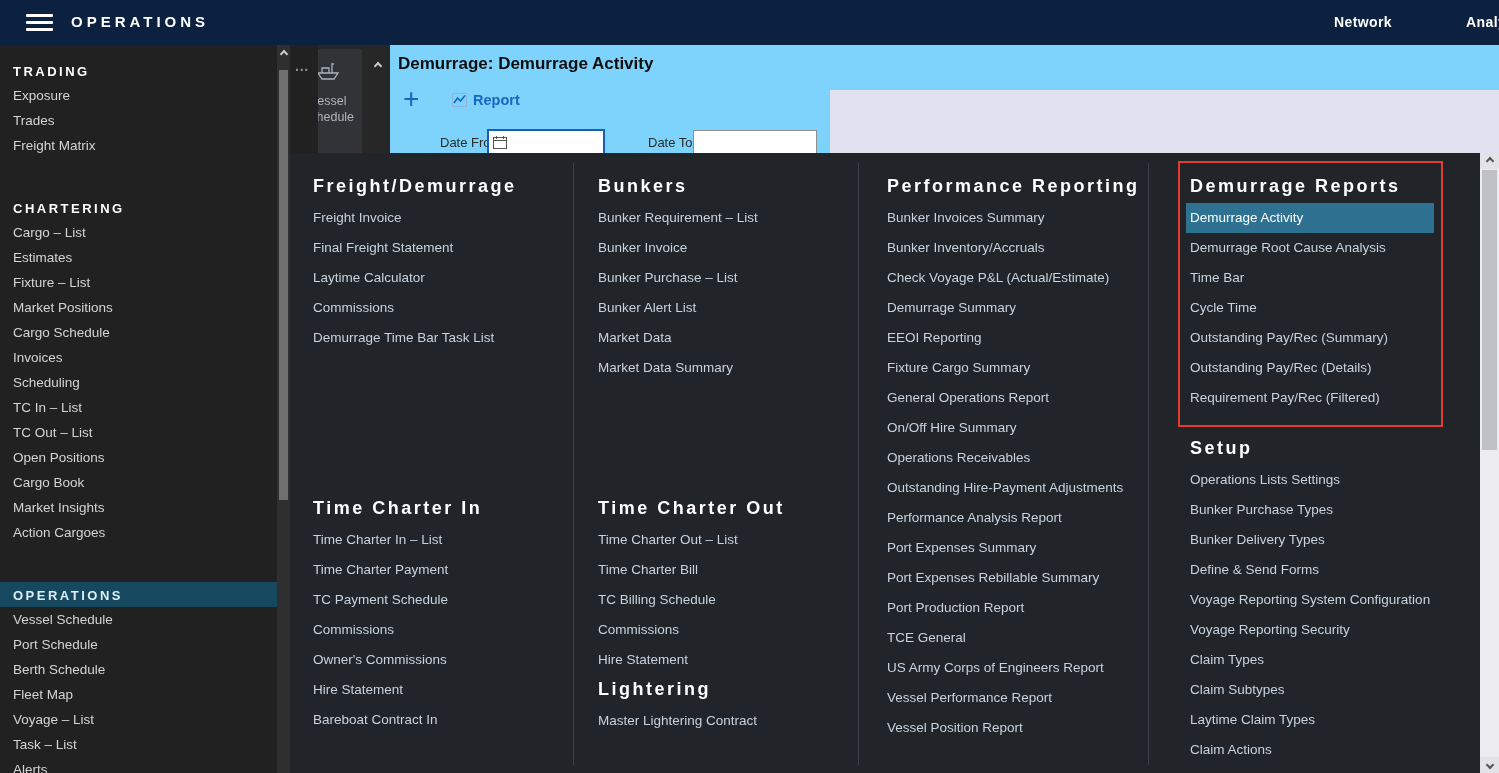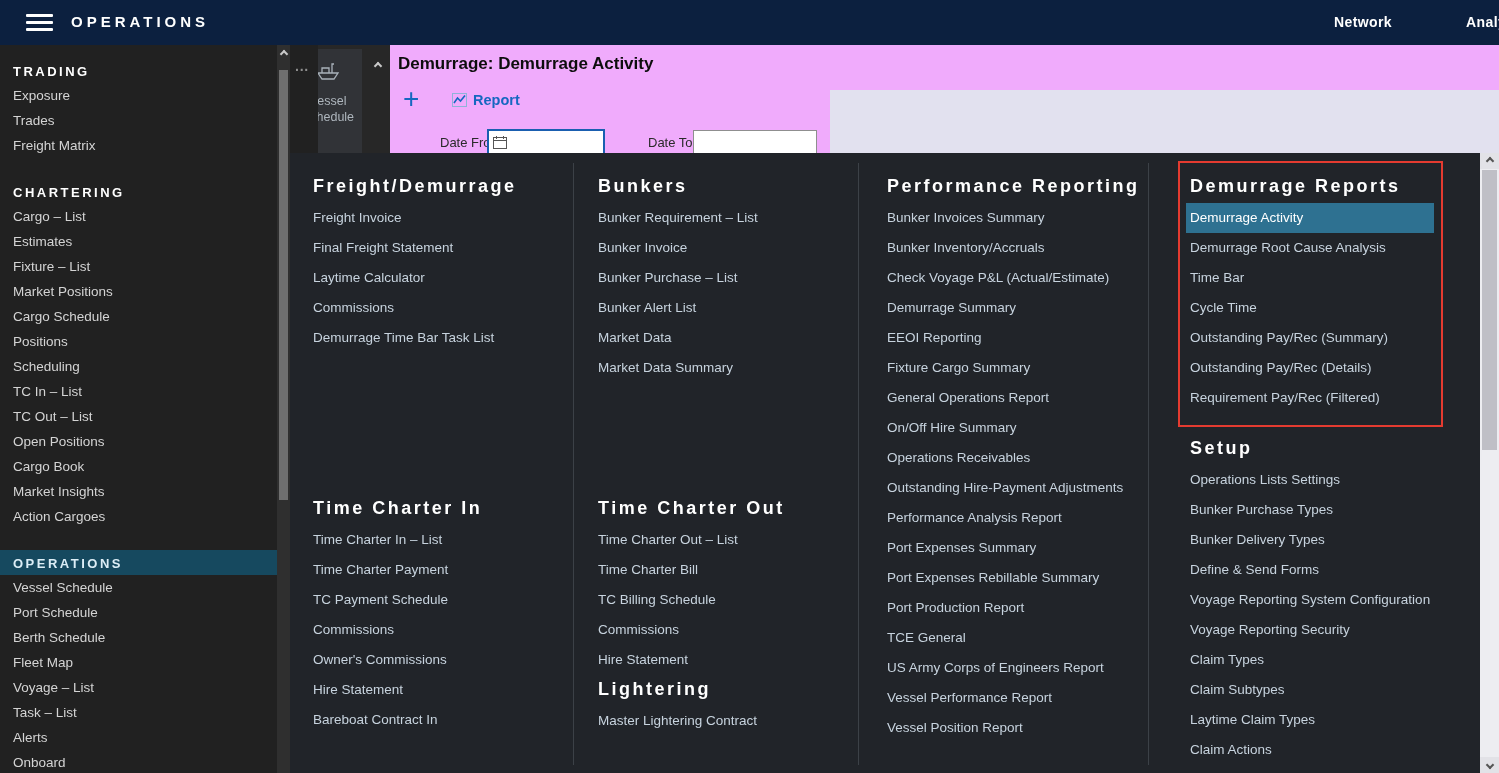--- a/index.html
+++ b/index.html
@@ -12,21 +12,21 @@
   #hamburger { position:absolute; left:26px; top:14px; width:27px; height:17px; cursor:pointer; }
   #hamburger span { display:block; height:3px; background:#fff; margin-bottom:4px; border-radius:1px; }
   #topbar-title { position:absolute; left:71px; top:13px; color:#fff; font-size:15px;
                   font-weight:bold; letter-spacing:4px; }
   .topnav { position:absolute; top:14px; color:#fff; font-size:14px; font-weight:bold;
             letter-spacing:0.4px; cursor:pointer; white-space:nowrap; }
 
   
   #sidebar { position:absolute; left:0; top:45px; width:318px; height:728px;
              background:#212121; z-index:2; overflow:hidden; padding-top:13px; }
-  .sb-section { margin-top:21px; }
+  .sb-section { margin-top:37px; }
   .sb-section:first-child { margin-top:0; }
   .sb-header { position:relative; height:25px; line-height:25px; padding-left:13px; }
   .sb-header-label { color:#fff; font-size:13px; font-weight:bold; letter-spacing:2.5px; }
   .sb-more { position:absolute; right:9px; top:0; color:#8f8f8f; font-weight:bold;
              font-size:14px; cursor:pointer; line-height:25px; }
   .sb-header.selected { background:#16495f; }
   .sb-header.selected .sb-header-label { color:#dcedf6; }
   .sb-more.boxed { background:#2176c7; color:#fff; border-radius:3px; height:17px;
                    line-height:16px; top:4px; right:5px; padding:0 4px; font-size:12px; }
   .sb-item { height:25px; line-height:25px; padding-left:13px; color:#d4d4d4;
@@ -48,21 +48,21 @@
   
   #tabstrip { position:absolute; left:290px; top:45px; width:100px; height:728px;
               background:#272727; z-index:1; }
   #vessel-tab { position:absolute; left:4px; top:4px; width:68px; height:104px;
                 background:#313337; text-align:center; padding-top:12px; cursor:pointer; }
   #vessel-tab .tab-label { color:#aeb6bd; font-size:12.5px; line-height:16px; margin-top:8px; }
   #tab-scroll-up { position:absolute; right:9px; top:10px; cursor:pointer; }
 
   
   #content { position:absolute; left:390px; top:45px; width:1109px; height:110px;
-             background:#f0abfc; z-index:1; }
+             background:#7dd3fc; z-index:1; }
   #page-title { position:absolute; left:8px; top:9px; font-size:17px; font-weight:bold; color:#0d0d0d; }
   #params-bg { position:absolute; left:440px; top:45px; right:0; bottom:0; background:#e2e1ef; }
   #plus-btn { position:absolute; left:13px; top:40px; color:#1667c0; font-size:28px;
               font-weight:300; line-height:28px; cursor:pointer; }
   #report-btn { position:absolute; left:62px; top:47px; color:#1667c0; font-size:14.5px;
                 font-weight:bold; cursor:pointer; display:flex; align-items:center; gap:6px; }
   .field-label { position:absolute; font-size:13px; color:#2a2a2a; }
   #datefrom-field { position:absolute; left:97px; top:84px; width:118px; height:26px;
                     border:2px solid #1a5fb0; background:#fff; cursor:text; }
   #datefrom-field svg { position:absolute; left:4px; top:5px; }
@@ -123,21 +123,21 @@
     <div class="sb-header">
       <span class="sb-header-label">CHARTERING</span>
       <span class="sb-more">···</span>
     </div>
     <div>
         <div class="sb-item">Cargo – List</div>
         <div class="sb-item">Estimates</div>
         <div class="sb-item">Fixture – List</div>
         <div class="sb-item">Market Positions</div>
         <div class="sb-item">Cargo Schedule</div>
-        <div class="sb-item">Positions</div>
+        <div class="sb-item">Invoices</div>
         <div class="sb-item">Scheduling</div>
         <div class="sb-item">TC In – List</div>
         <div class="sb-item">TC Out – List</div>
         <div class="sb-item">Open Positions</div>
         <div class="sb-item">Cargo Book</div>
         <div class="sb-item">Market Insights</div>
         <div class="sb-item">Action Cargoes</div>
       </div>
   </div>
 

